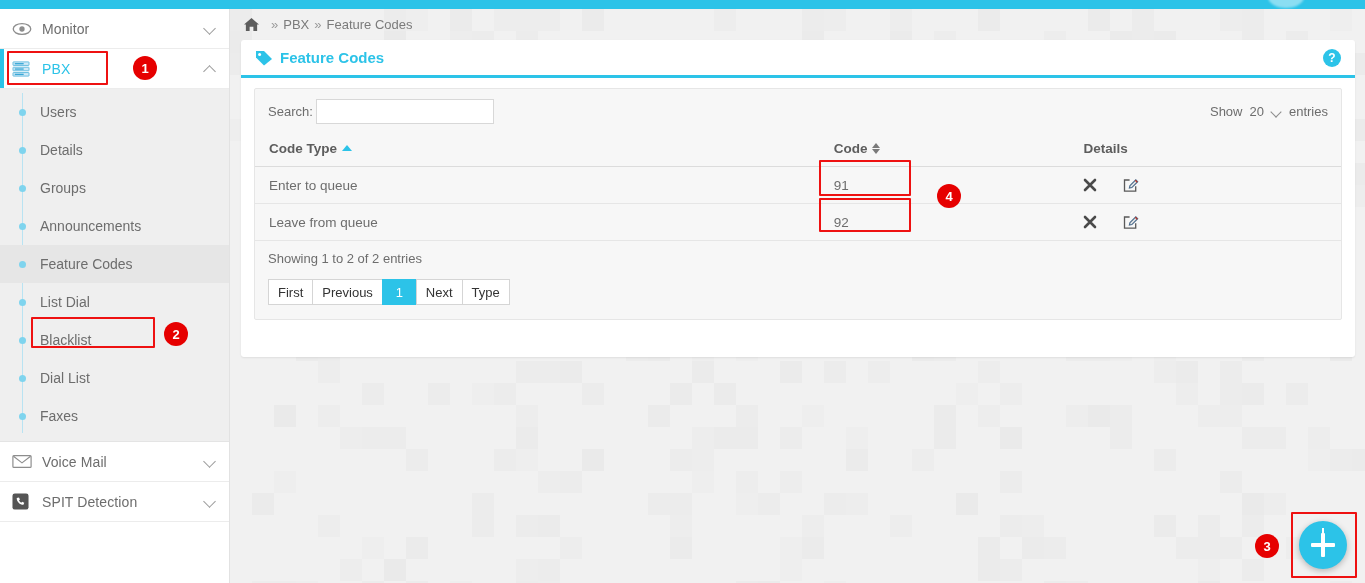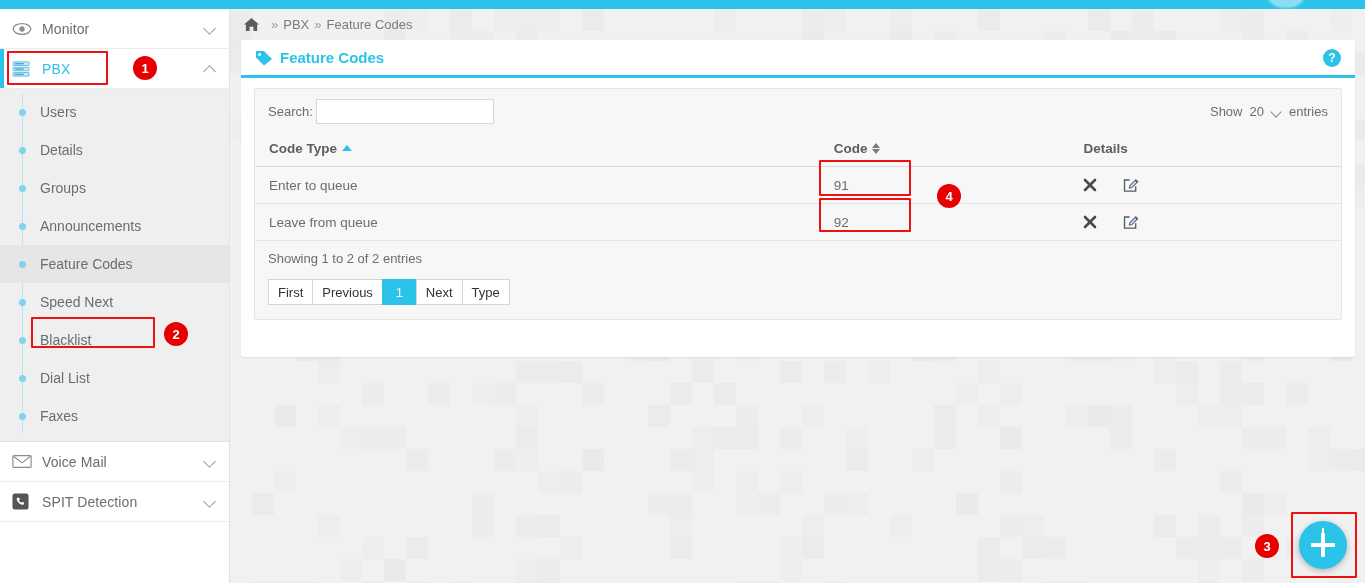--- a/index.html
+++ b/index.html
@@ -281,21 +281,21 @@
       <div class="sub-item">
         <span class="dot"></span>
         <span>Announcements</span>
       </div>
       <div class="sub-item selected">
         <span class="dot"></span>
         <span>Feature Codes</span>
       </div>
       <div class="sub-item">
         <span class="dot"></span>
-        <span>Speed Next</span>
+        <span>List Dial</span>
       </div>
       <div class="sub-item">
         <span class="dot"></span>
         <span>Blacklist</span>
       </div>
       <div class="sub-item">
         <span class="dot"></span>
         <span>Dial List</span>
       </div>
       <div class="sub-item">

